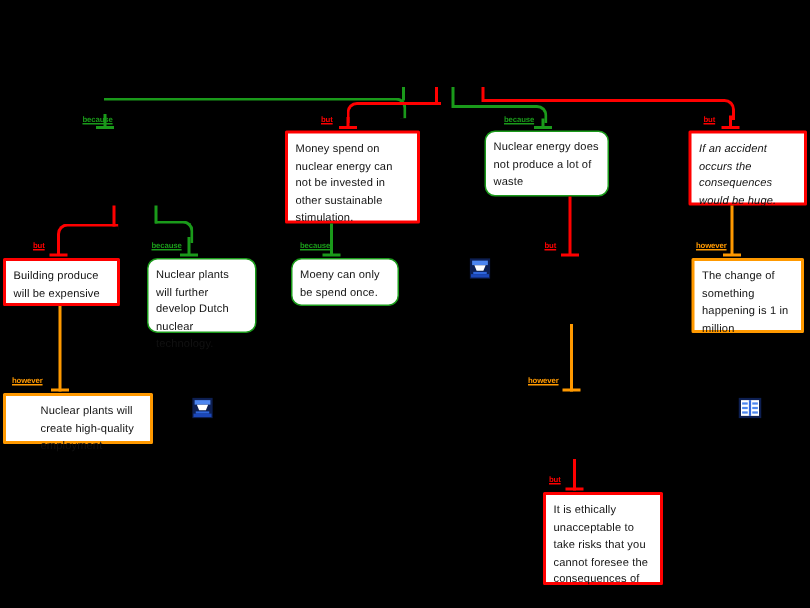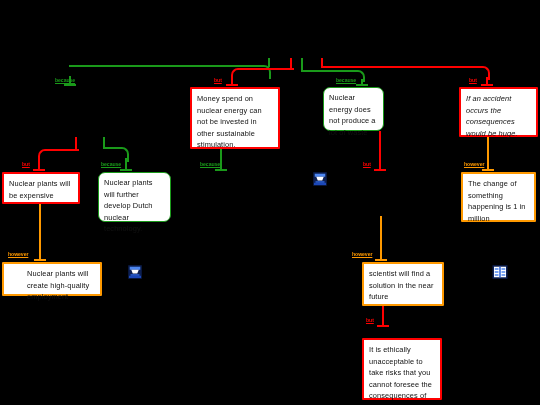--- a/index.html
+++ b/index.html
@@ -121,21 +121,21 @@
   <div class="rel g" style="left:55px; top:77px;">because</div>
   <div class="rel r" style="left:214px; top:77px;">but</div>
   <div class="rel g" style="left:336px; top:77px;">because</div>
   <div class="rel r" style="left:469px; top:77px;">but</div>
 
 
   <div class="node object" style="left:190px; top:87px; width:90px; height:62px;">
     <span>Money spend on nuclear energy can not be invested in other sustainable stimulation.</span>
   </div>
 
-  <div class="node support" style="left:323px; top:87px; width:61px; height:44px;">
+  <div class="node support" style="left:323px; top:87px; width:83px; height:44px;">
     <span>Nuclear energy does not produce a lot of waste</span>
   </div>
 
   <div class="node object" style="left:459px; top:87px; width:79px; height:50px;font-style:italic;">
     <span>If an accident occurs the consequences would be huge.</span>
   </div>
 
   <div class="ln r" style="left:75px; top:137px; width:2px; height:14px;"></div>
   <div class="elbow r" style="left:38px; top:149px; width:39px; height:13px; border-width:2px 0 0 2px; border-radius:7px 0 0 0;"></div>
   <div class="ln r" style="left:38px; top:160px; width:2px; height:10px;"></div>
@@ -154,54 +154,54 @@
 
   <div class="ln r" style="left:379px; top:131px; width:2px; height:39px;"></div>
   <div class="cap r" style="left:374px; top:169px; width:12px;"></div>
   <div class="rel r" style="left:363px; top:161px;">but</div>
 
   <div class="ln o" style="left:487px; top:137px; width:2px; height:33px;"></div>
   <div class="cap o" style="left:482px; top:169px; width:12px;"></div>
   <div class="rel o" style="left:464px; top:161px;">however</div>
 
   <div class="node object" style="left:2px; top:172px; width:78px; height:32px;">
-    <span>Nuclear plants will be expensive</span>
+    <span>Building produce will be expensive</span>
   </div>
 
   <div class="node support" style="left:98px; top:172px; width:73px; height:50px;">
     <span>Nuclear plants will further develop Dutch nuclear technology.</span>
   </div>
 
+  <div class="node support" style="left:194px; top:172px; width:72px; height:32px;">
+    <span>Moeny can only be spend once.</span>
+  </div>
 
 
   <div class="node rebut" style="left:461px; top:172px; width:75px; height:50px;">
     <span>The change of something happening is 1 in million</span>
   </div>
 
   <div class="ln o" style="left:39px; top:204px; width:2px; height:57px;"></div>
   <div class="cap o" style="left:34px; top:259px; width:12px;"></div>
   <div class="rel o" style="left:8px; top:251px;">however</div>
 
   <div class="ln o" style="left:380px; top:216px; width:2px; height:45px;"></div>
   <div class="cap o" style="left:375px; top:259px; width:12px;"></div>
   <div class="rel o" style="left:352px; top:251px;">however</div>
 
   <div class="node rebut" style="left:2px; top:262px; width:100px; height:34px;padding-left:23px;">
     <span>Nuclear plants will create high-quality employment</span>
   </div>
 
-  <div class="node rebut" style="left:362px; top:262px; width:82px; height:44px;">
-    <span>scientist will find a solution in the near future</span>
-  </div>
 
   <div class="ln r" style="left:382px; top:306px; width:2px; height:21px;"></div>
   <div class="cap r" style="left:377px; top:325px; width:12px;"></div>
   <div class="rel r" style="left:366px; top:317px;">but</div>
 
-  <div class="node object" style="left:362px; top:328px; width:80px; height:62px;margin-top:10px;">
+  <div class="node object" style="left:362px; top:328px; width:80px; height:62px;">
     <span>It is ethically unacceptable to take risks that you cannot foresee the consequences of</span>
   </div>
 
   <div class="icon" style="left:126px; top:263px;">
     <svg viewBox="0 0 24 24" width="18" height="18" aria-hidden="true">
       <rect x="3" y="3" width="18" height="18" fill="#0d1f52"></rect>
       <rect x="5" y="5" width="14" height="4" fill="#4d86f0"></rect>
       <path d="M7 9 h10 l-2 5 h-6 Z" fill="#ffffff"></path>
       <rect x="6" y="15" width="12" height="2" fill="#2f66dd"></rect>
       <rect x="4" y="17" width="16" height="3" fill="#1b47b8"></rect>

